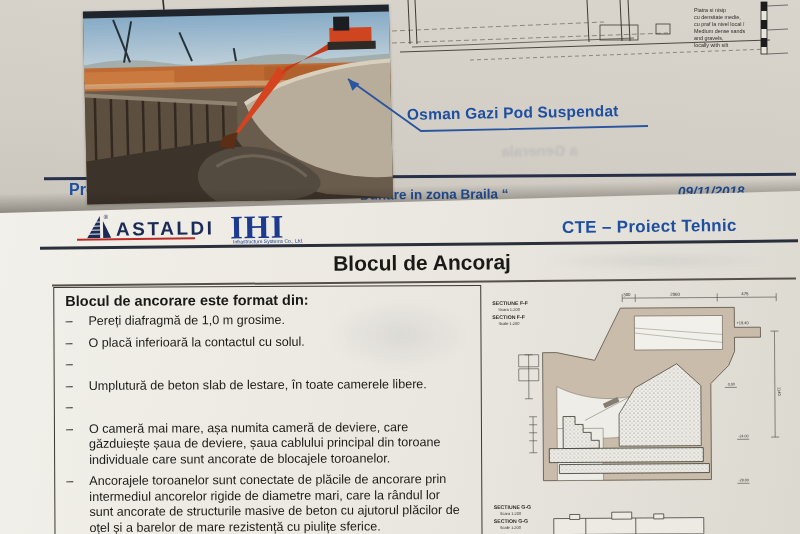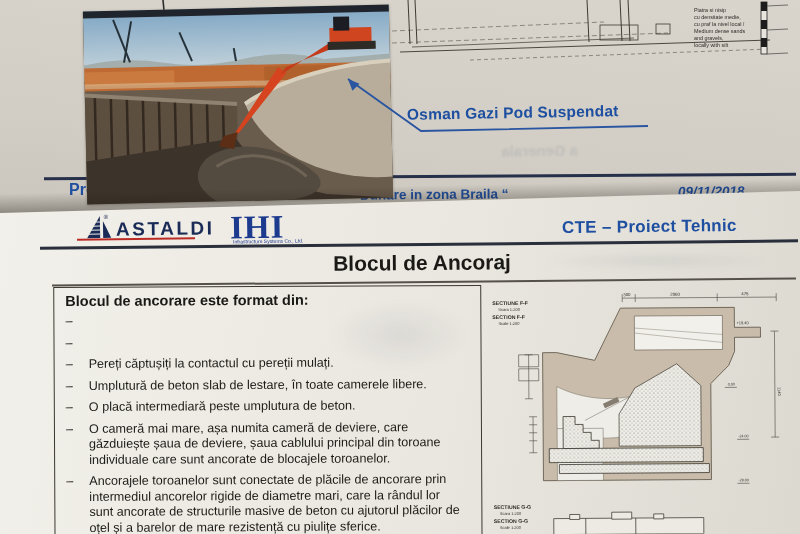--- a/index.html
+++ b/index.html
@@ -202,35 +202,35 @@
   <div class="lp title-rule"></div>
 
   <div class="lp smudge" style="left:540px;top:252px;width:230px;height:18px;"></div>
   <div class="lp smudge" style="left:330px;top:300px;width:140px;height:70px;"></div>
 
   <div class="lp content-box">
     <div class="list-heading">Blocul de ancorare este format din:</div>
     <ul class="bullet-list">
       <li>
           <span class="dash">–</span>
-        </li>
-      <li>
-          <span class="dash">–</span>
-        </li>
-      <li>
-          <span class="dash">–</span>
-          <span>Pereți căptușiți la contactul cu pereții mulați.</span>
+          <span>Pereți diafragmă de 1,0 m grosime.</span>
+        </li>
+      <li>
+          <span class="dash">–</span>
+          <span>O placă inferioară la contactul cu solul.</span>
+        </li>
+      <li>
+          <span class="dash">–</span>
         </li>
       <li>
           <span class="dash">–</span>
           <span>Umplutură de beton slab de lestare, în toate camerele libere.</span>
         </li>
       <li>
           <span class="dash">–</span>
-          <span>O placă intermediară peste umplutura de beton.</span>
         </li>
       <li>
           <span class="dash">–</span>
           <span>O cameră mai mare, așa numita cameră de deviere, care găzduiește șaua de deviere, șaua cablului principal din toroane individuale care sunt ancorate de blocajele toroanelor.</span>
         </li>
       <li>
           <span class="dash">–</span>
           <span>Ancorajele toroanelor sunt conectate de plăcile de ancorare prin intermediul ancorelor rigide de diametre mari, care la rândul lor sunt ancorate de structurile masive de beton cu ajutorul plăcilor de oțel și a barelor de mare rezistență cu piulițe sferice.</span>
         </li>
     </ul>

